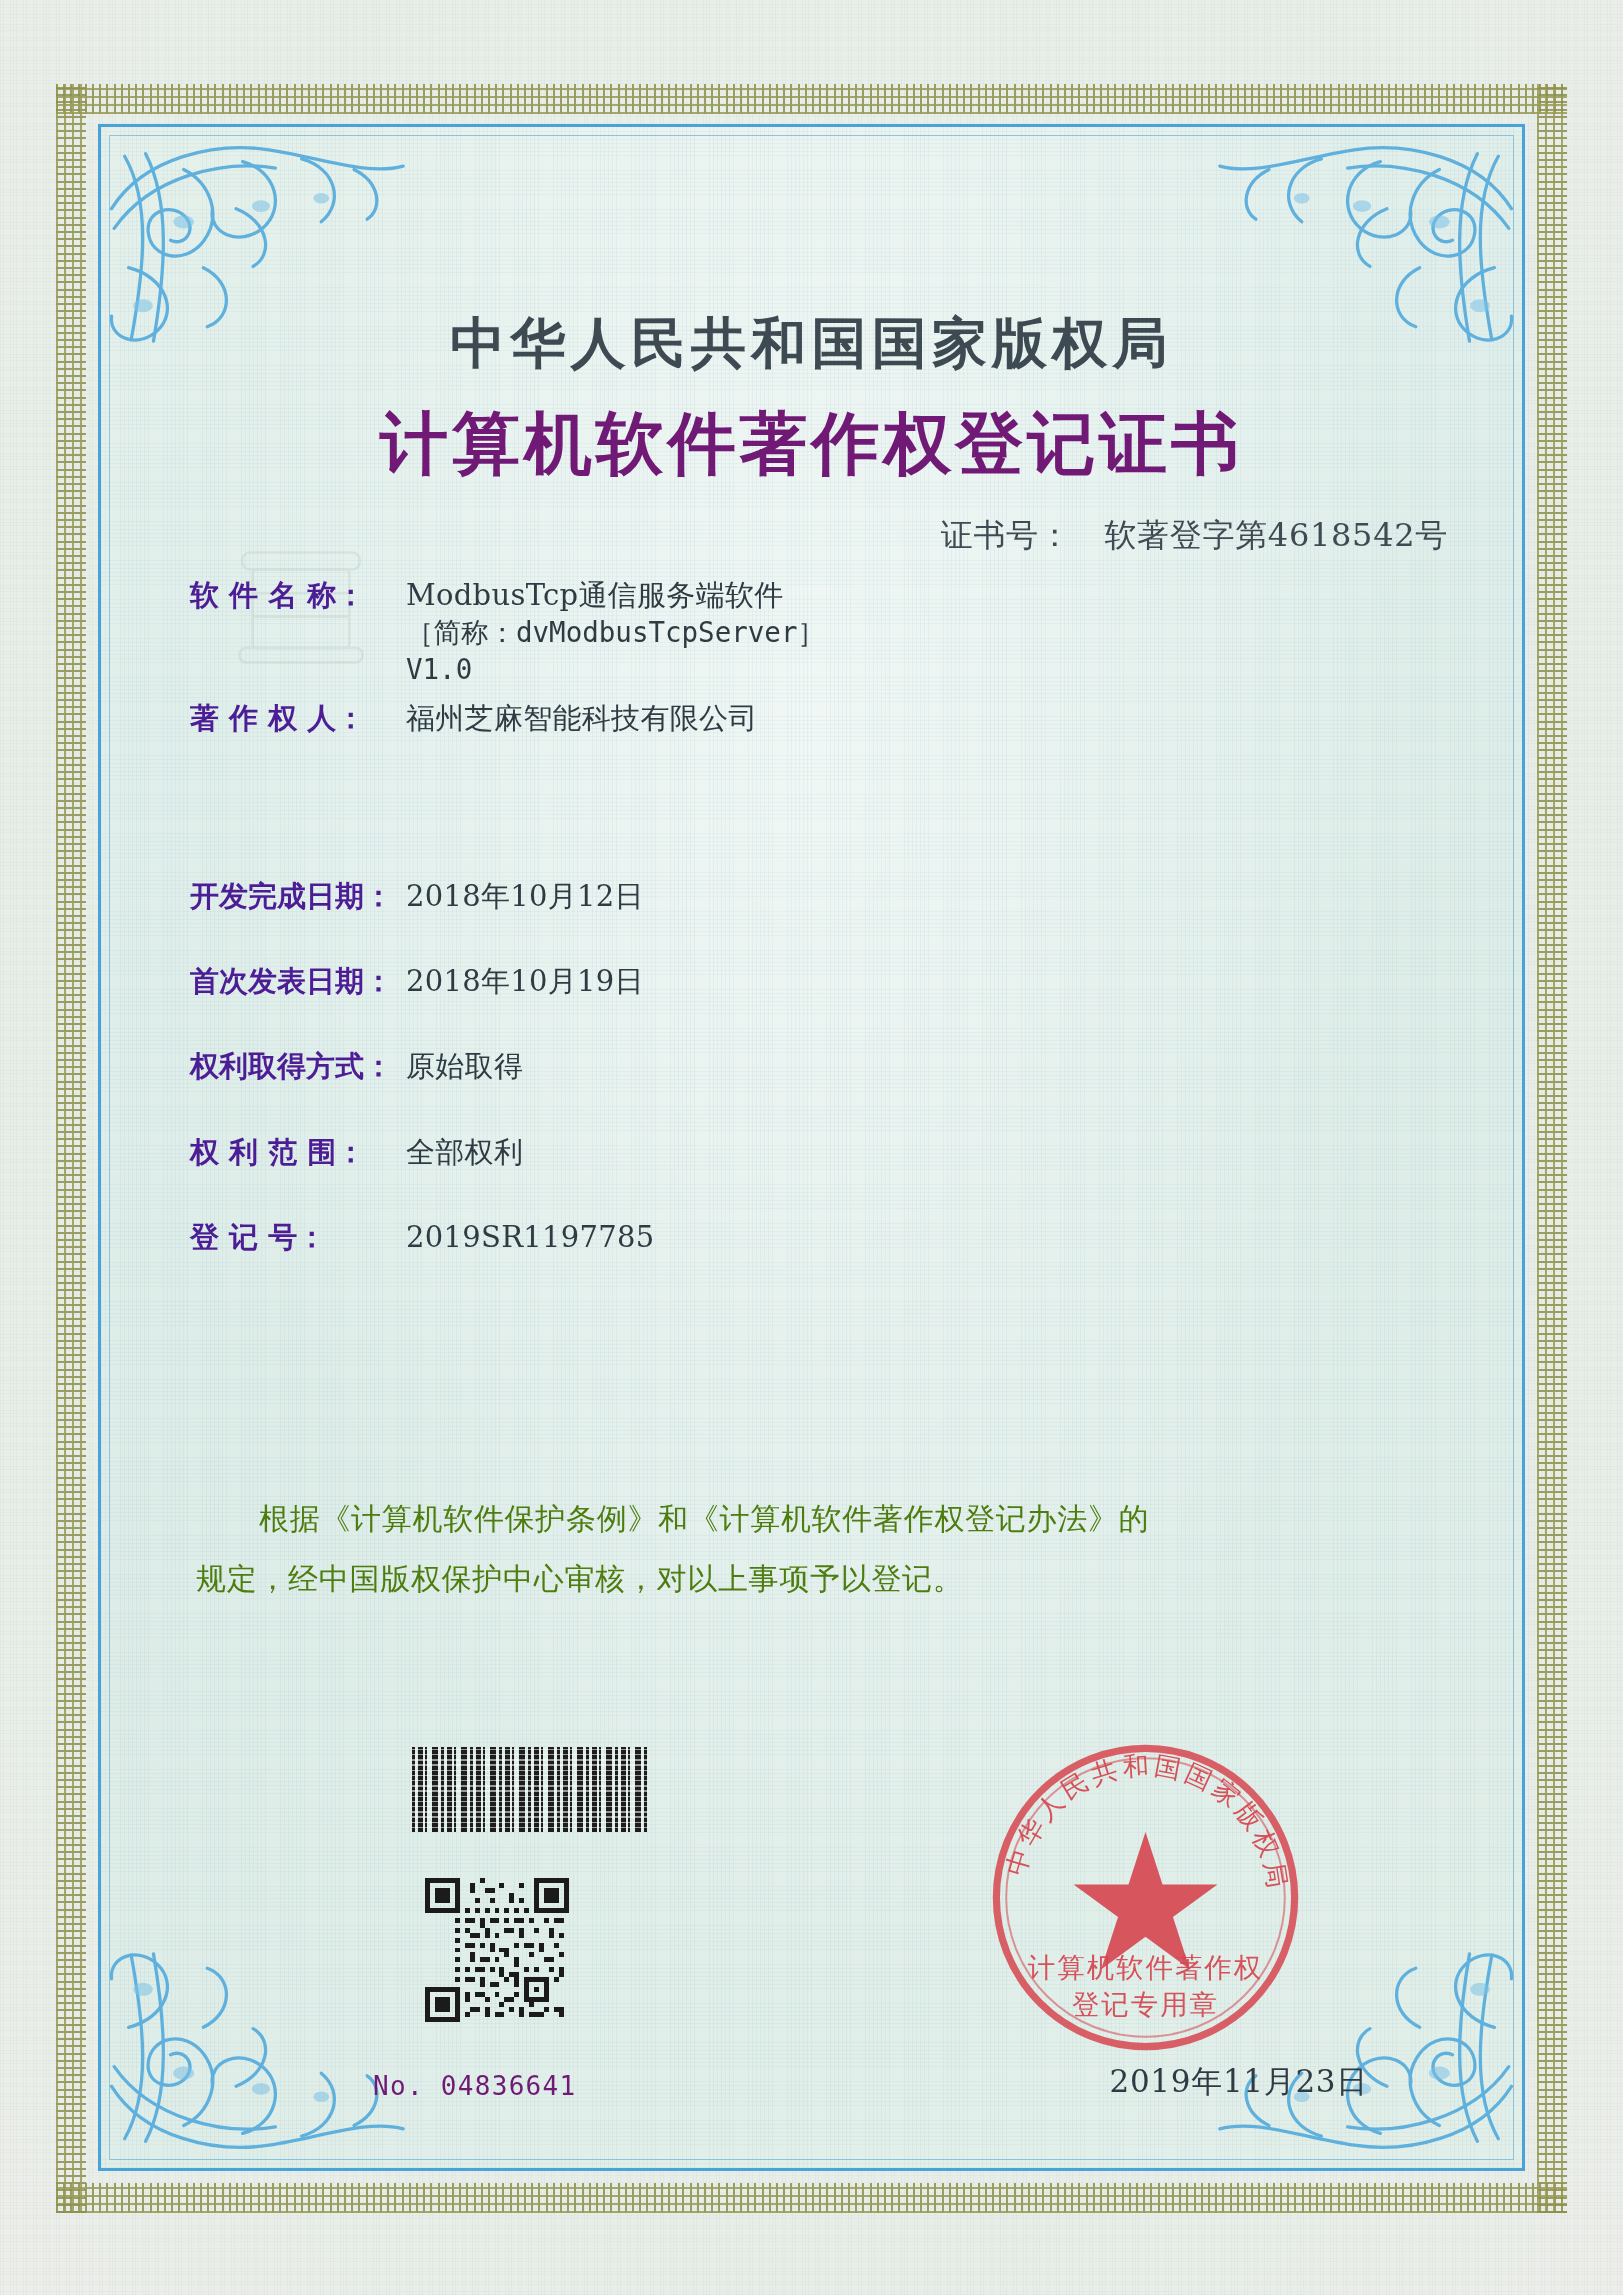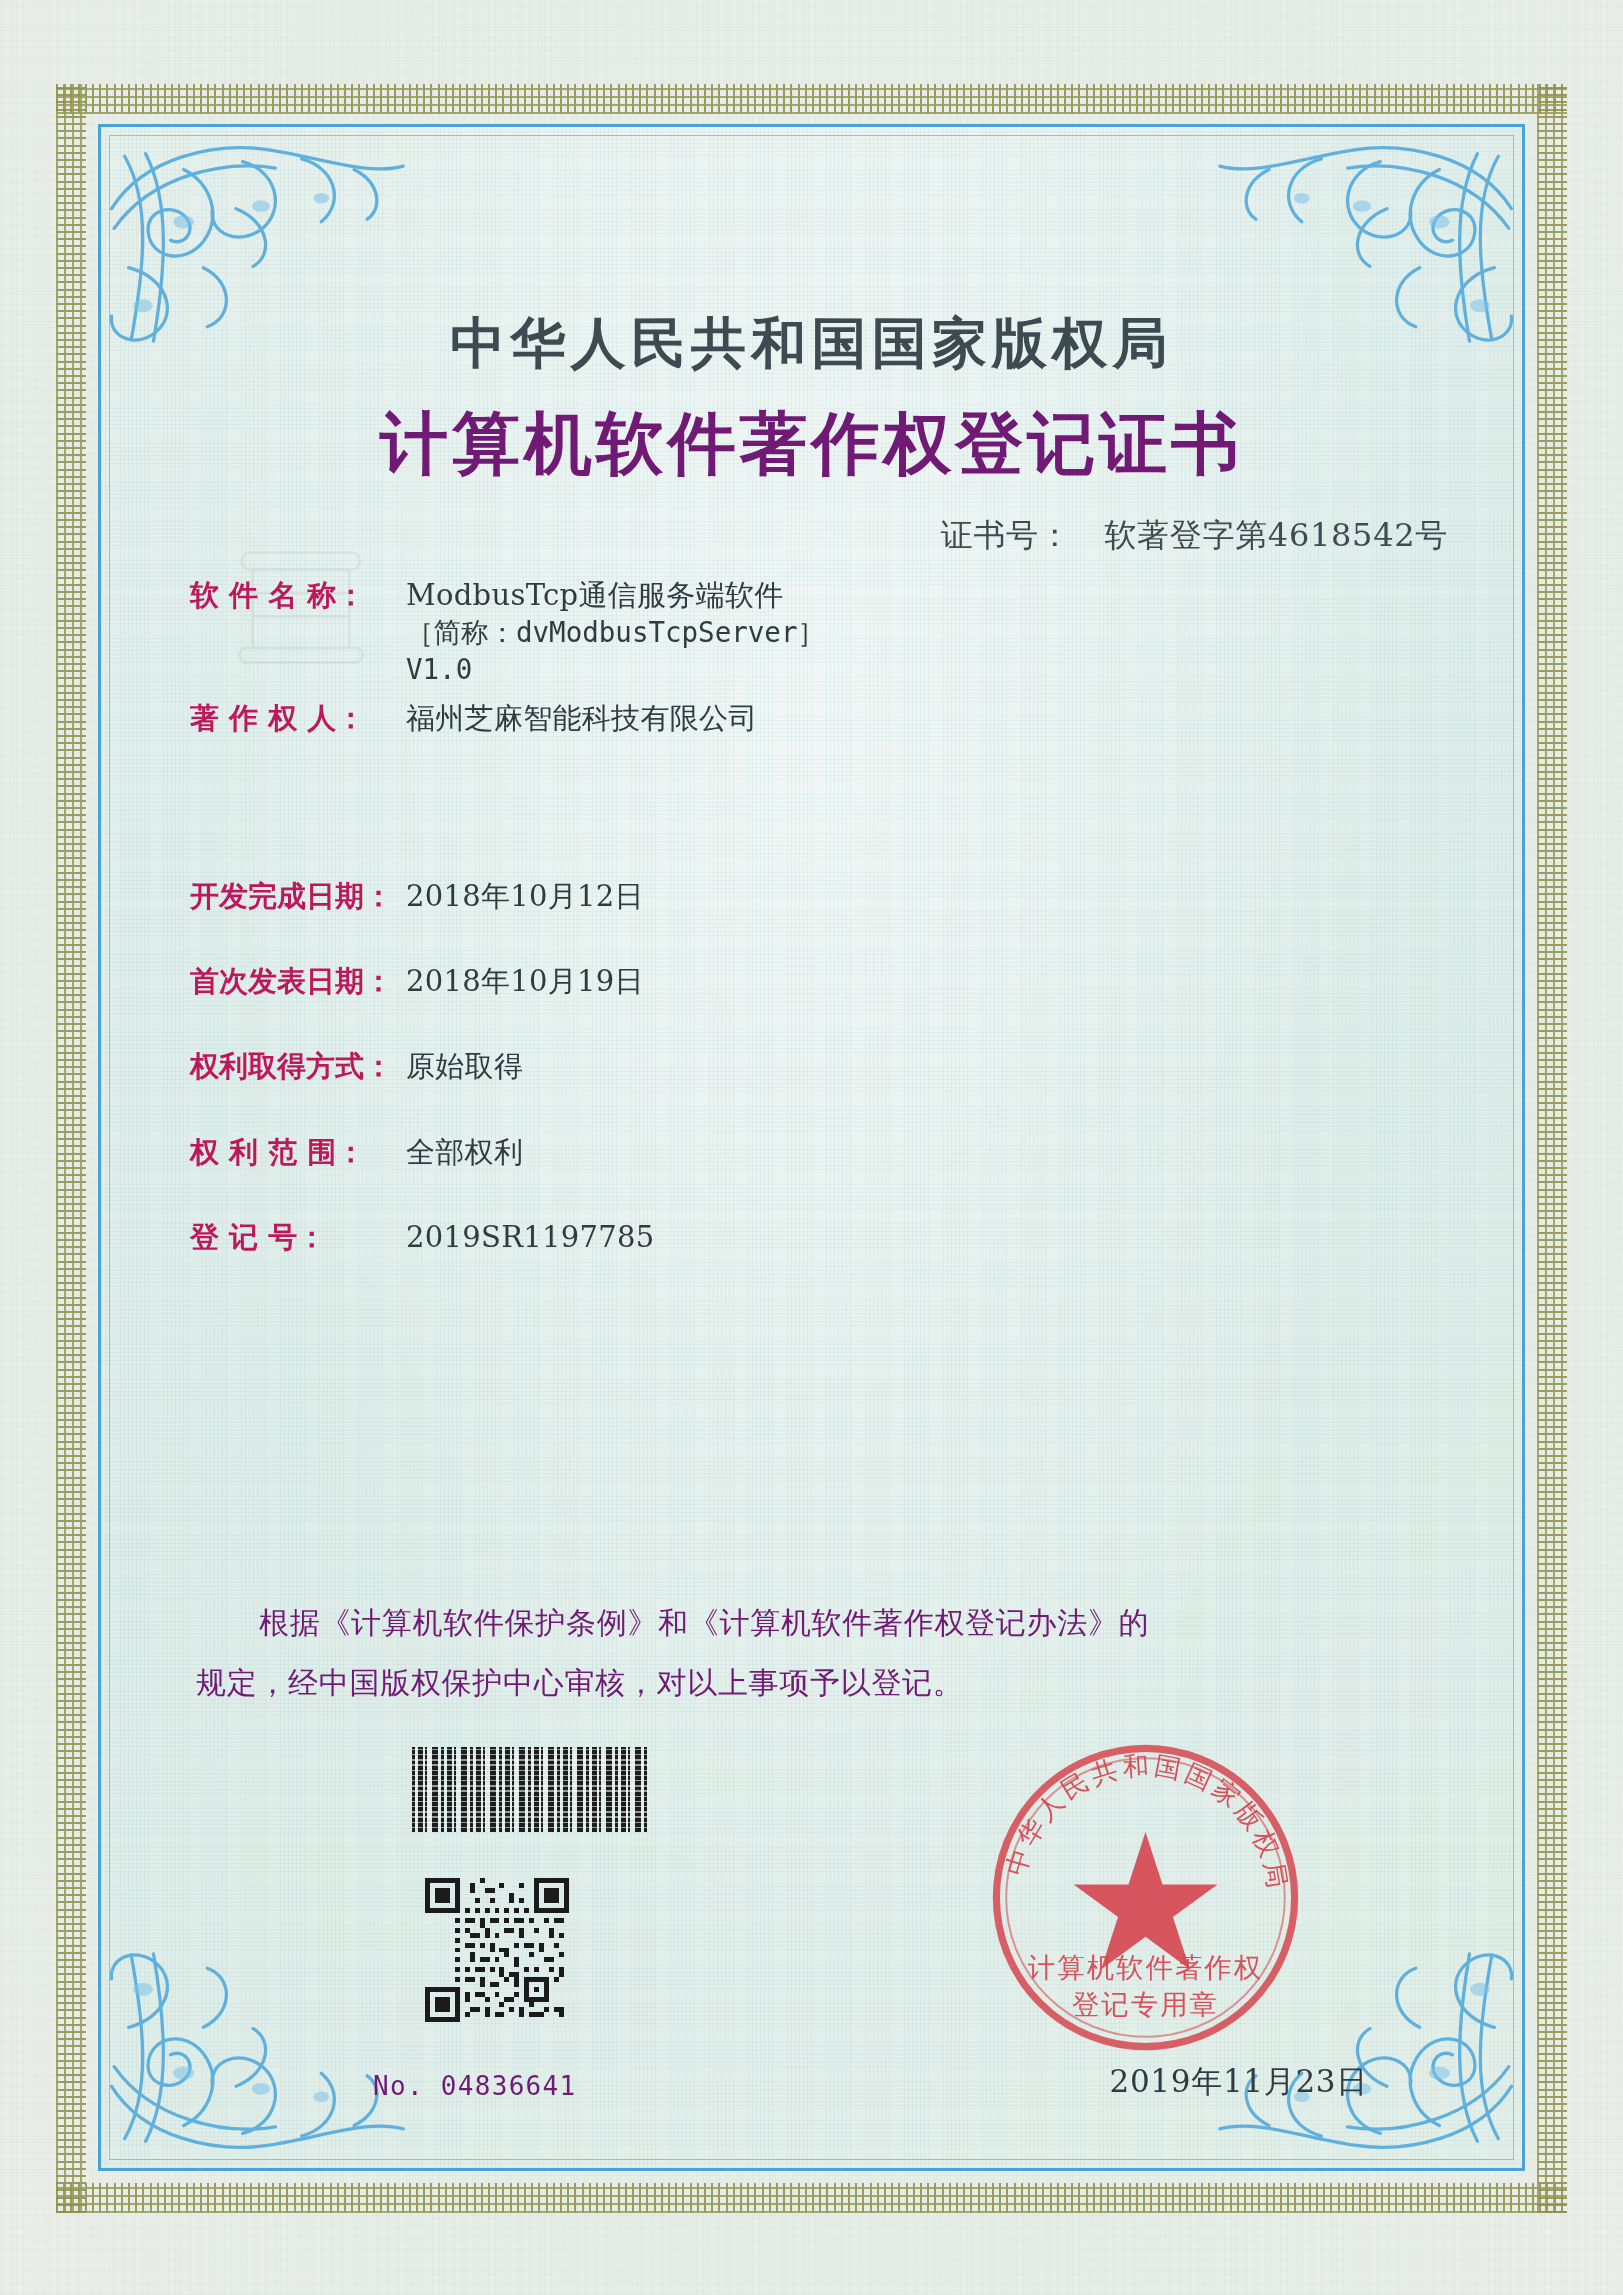--- a/index.html
+++ b/index.html
@@ -177,21 +177,21 @@
   .field-row {
     display: flex;
     align-items: flex-start;
     margin-bottom: 11.8px;
   }
   .f-label {
     width: 216px;
     flex: 0 0 216px;
     font-family: "DejaVu Serif", serif;
     font-size: 29px;
-    color: #be185d;
+    color: #4c1d95;
     font-weight: 600;
     letter-spacing: 0px;
     line-height: 1.32;
     white-space: nowrap;
   }
   .f-value {
     font-family: "DejaVu Serif", serif;
     font-size: 29px;
     color: #2f3b43;
     line-height: 1.32;
@@ -202,26 +202,26 @@
     font-size: 27.5px;
     letter-spacing: 0px;
   }
   .f-value .line { display: block; white-space: nowrap; }
 
   .spacer-gap { height: 128px; }
   .row-gap { margin-bottom: 47px; }
 
   .statement {
     position: absolute;
-    top: 1469px;
+    top: 1365px;
     left: 98px;
     right: 72px;
     font-family: "DejaVu Serif", serif;
     font-size: 30px;
-    color: #701a75;
+    color: #4d7c0f;
     line-height: 2.0;
     letter-spacing: 0.7px;
   }
   .statement .indent { text-indent: 63px; display: block; }
 
   
   .barcode {
     position: absolute;
     left: 314px;
     top: 1623px;

